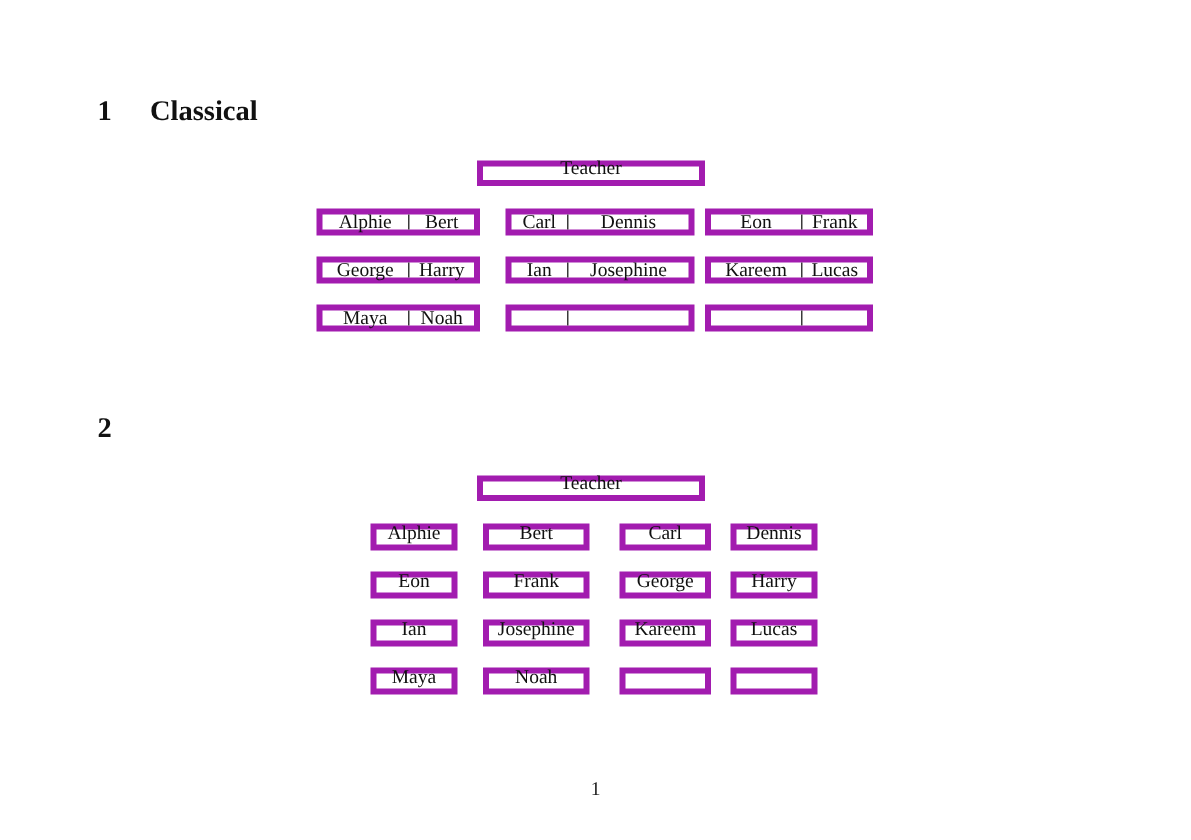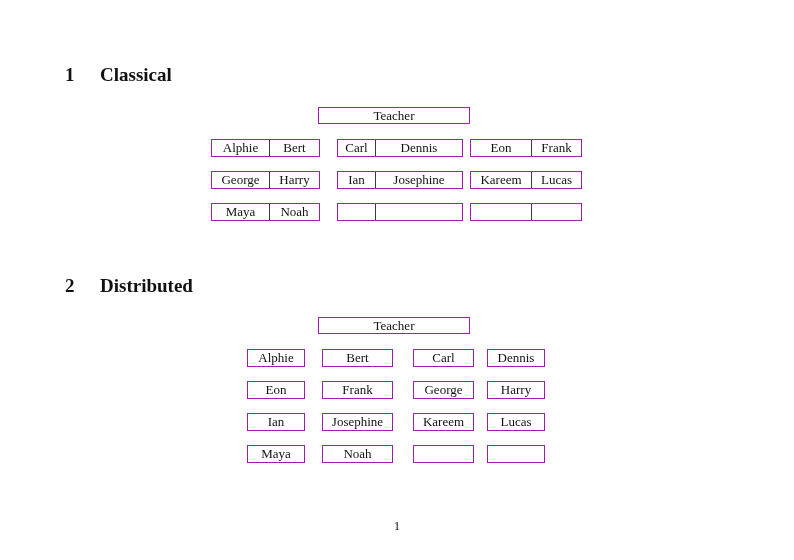--- a/index.html
+++ b/index.html
@@ -9,22 +9,22 @@
     font-family:"Liberation Serif","DejaVu Serif",serif;
     color:#1a1a1a;
   }
   .page { position:relative; width:794px; height:560px; background:#ffffff; overflow:hidden; }
 
   .heading { position:absolute; left:65px; display:flex; font-weight:bold; font-size:19px; line-height:22px; color:#111; }
   .heading .num { width:35px; }
 
   .box {
     position:absolute; height:18px;
-    border:1px solid #a21caf; background:#ffffff;
-    display:flex; align-items:flex-start; justify-content:center;
+    border:4px solid #a21caf; background:#ffffff;
+    display:flex; align-items:flex-end; justify-content:center;
     font-size:13px; line-height:16px; color:#111;
     white-space:nowrap;
   }
   .teacher { height:17px; left:318px; width:152px; }
   .t1 { top:107px; }
   .t2 { top:317px; }
 
   .pair { justify-content:flex-start; padding:0; }
   .pair .cell { display:flex; align-items:center; justify-content:center; height:100%; }
   .pair .cell.first { border-right:1px solid #3a3a3a; }
@@ -95,21 +95,20 @@
     <span class="cell first"></span>
     <span class="cell second"></span>
   </div>
   <div class="box pair k3 kr3">
     <span class="cell first"></span>
     <span class="cell second"></span>
   </div>
 
   <div class="heading" style="top:275px">
     <span class="num">2</span>
-    <span class="title">Distributed</span>
   </div>
 
   <div class="box teacher t2">
     <span>Teacher</span>
   </div>
 
   <div class="box d1 dr1">
     <span>Alphie</span>
   </div>
   <div class="box d2 dr1">

